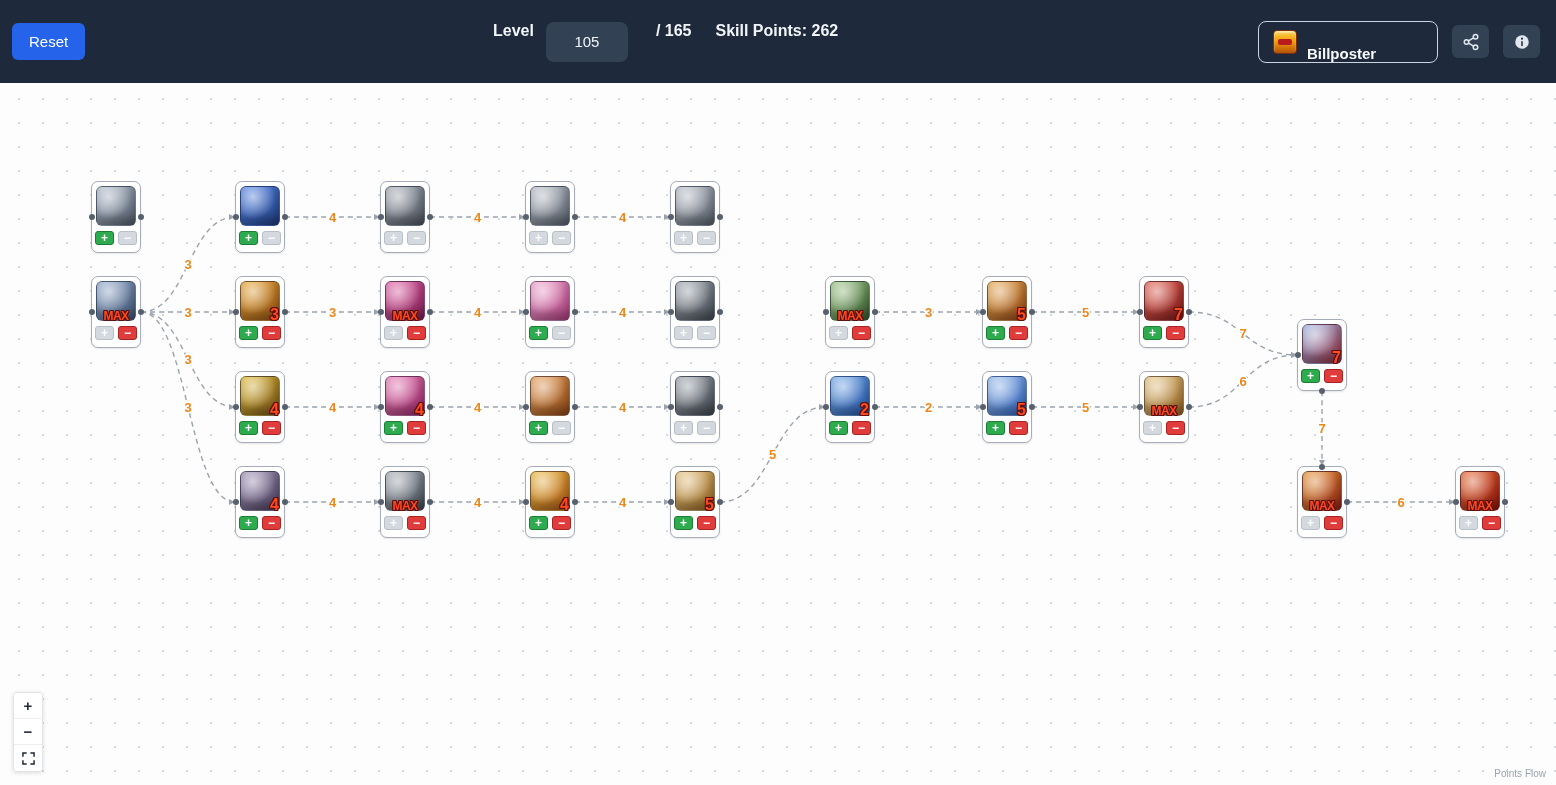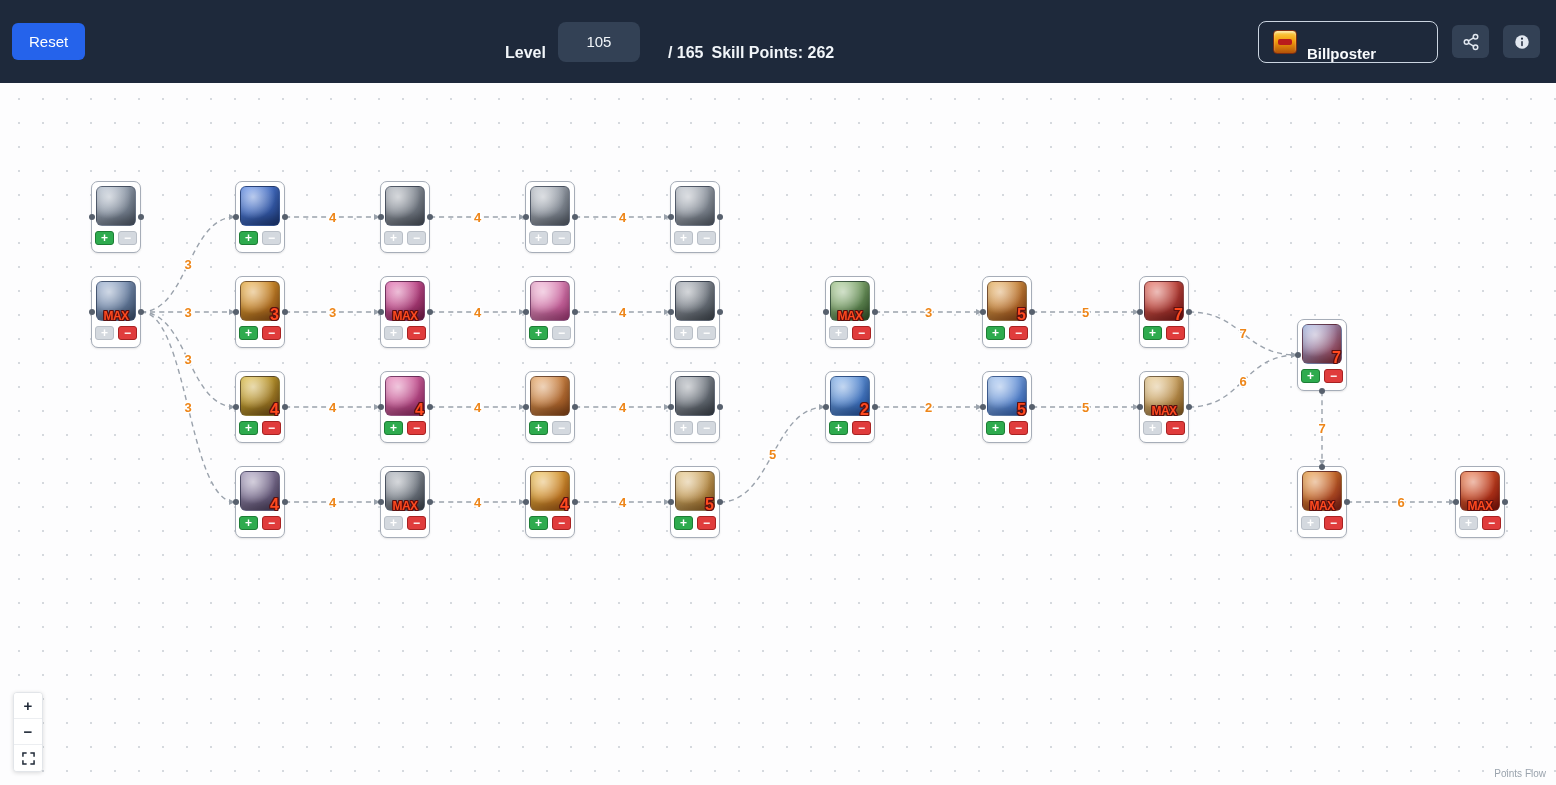--- a/index.html
+++ b/index.html
@@ -145,40 +145,40 @@
     border: none;
     border-radius: 6px;
     padding: 10px 17px;
     font-family: "Liberation Sans", sans-serif;
     font-size: 15px;
     font-weight: 500;
     cursor: pointer;
   }
   .center-group {
     position: absolute;
-    left: 505px;
-    display: flex;
-    align-items: flex-end;
+    left: 493px;
+    display: flex;
+    align-items: flex-start;
     font-size: 16px;
     font-weight: 600;
   }
   .level-input {
     width: 78px;
     height: 38px;
     background: #334155;
     border: none;
     border-radius: 8px;
     color: #f1f5f9;
     font-family: "Liberation Sans", sans-serif;
     font-size: 15px;
     text-align: center;
     margin-left: 12px;
   }
   .level-total { margin-left: 28px; }
-  .skill-points { margin-left: 8px; }
+  .skill-points { margin-left: 24px; }
   .right-group {
     margin-left: auto;
     display: flex;
     align-items: center;
     gap: 14px;
   }
   .job-select {
     width: 180px;
     height: 42px;
     border: 1px solid #cbd5e1;

